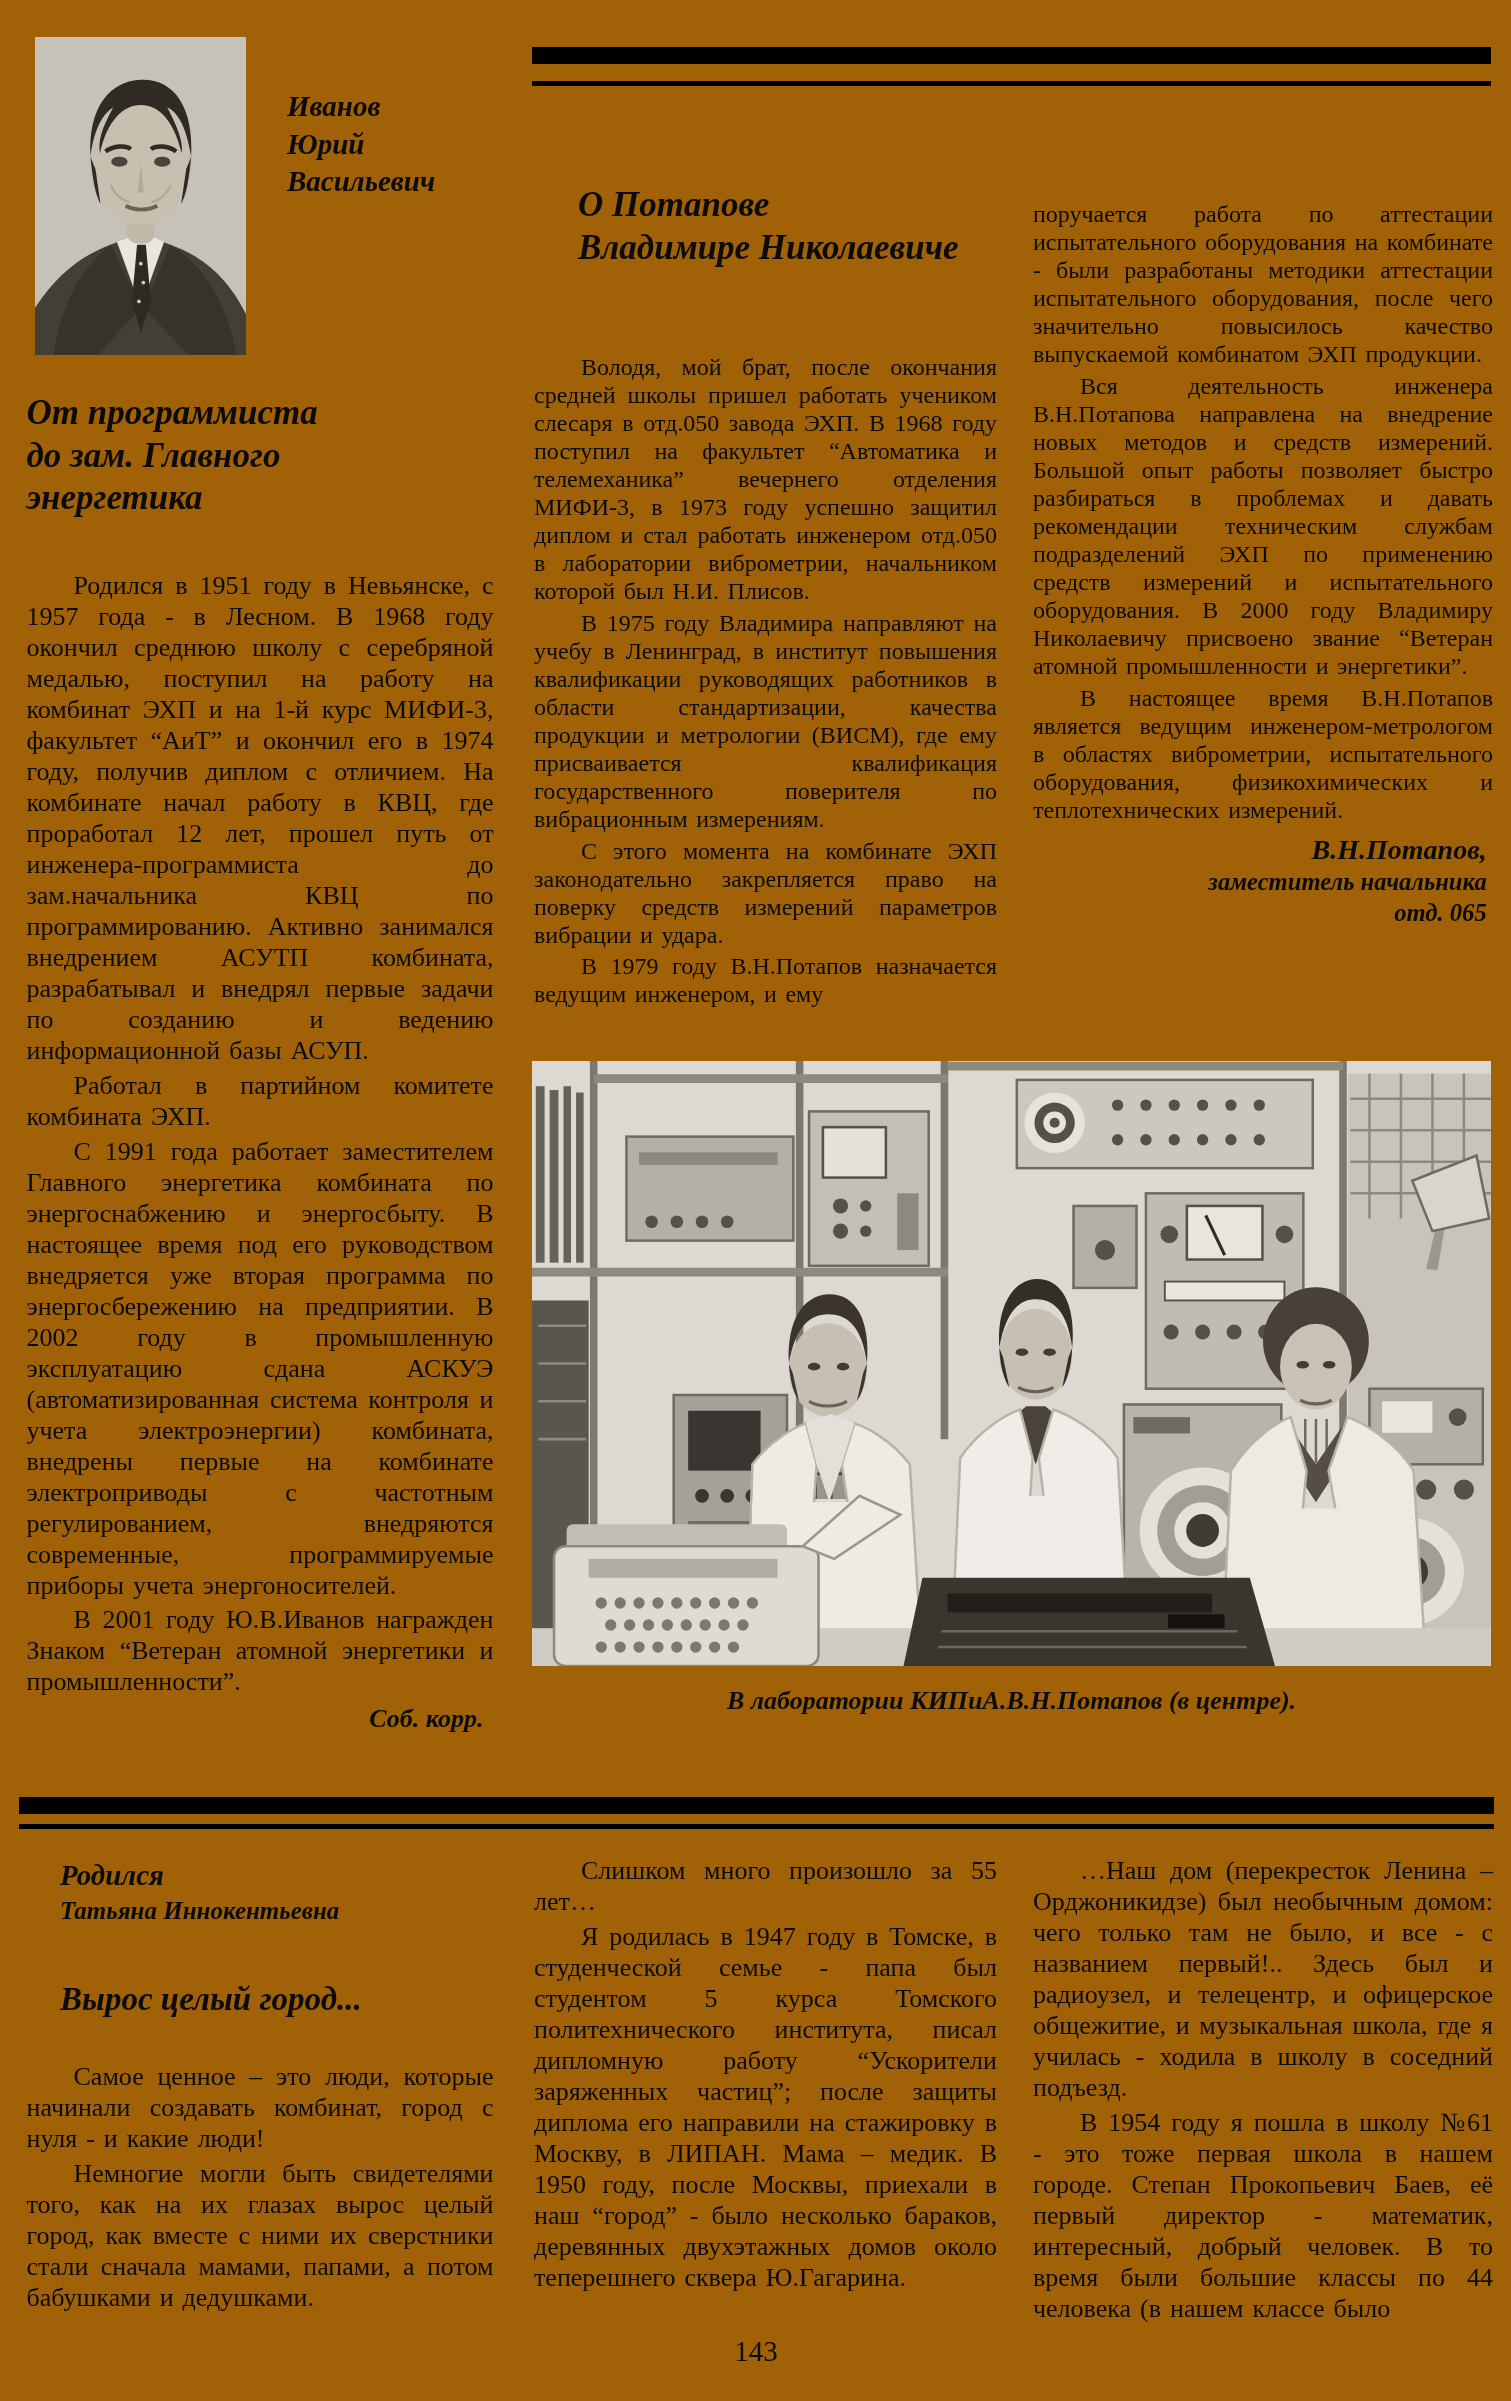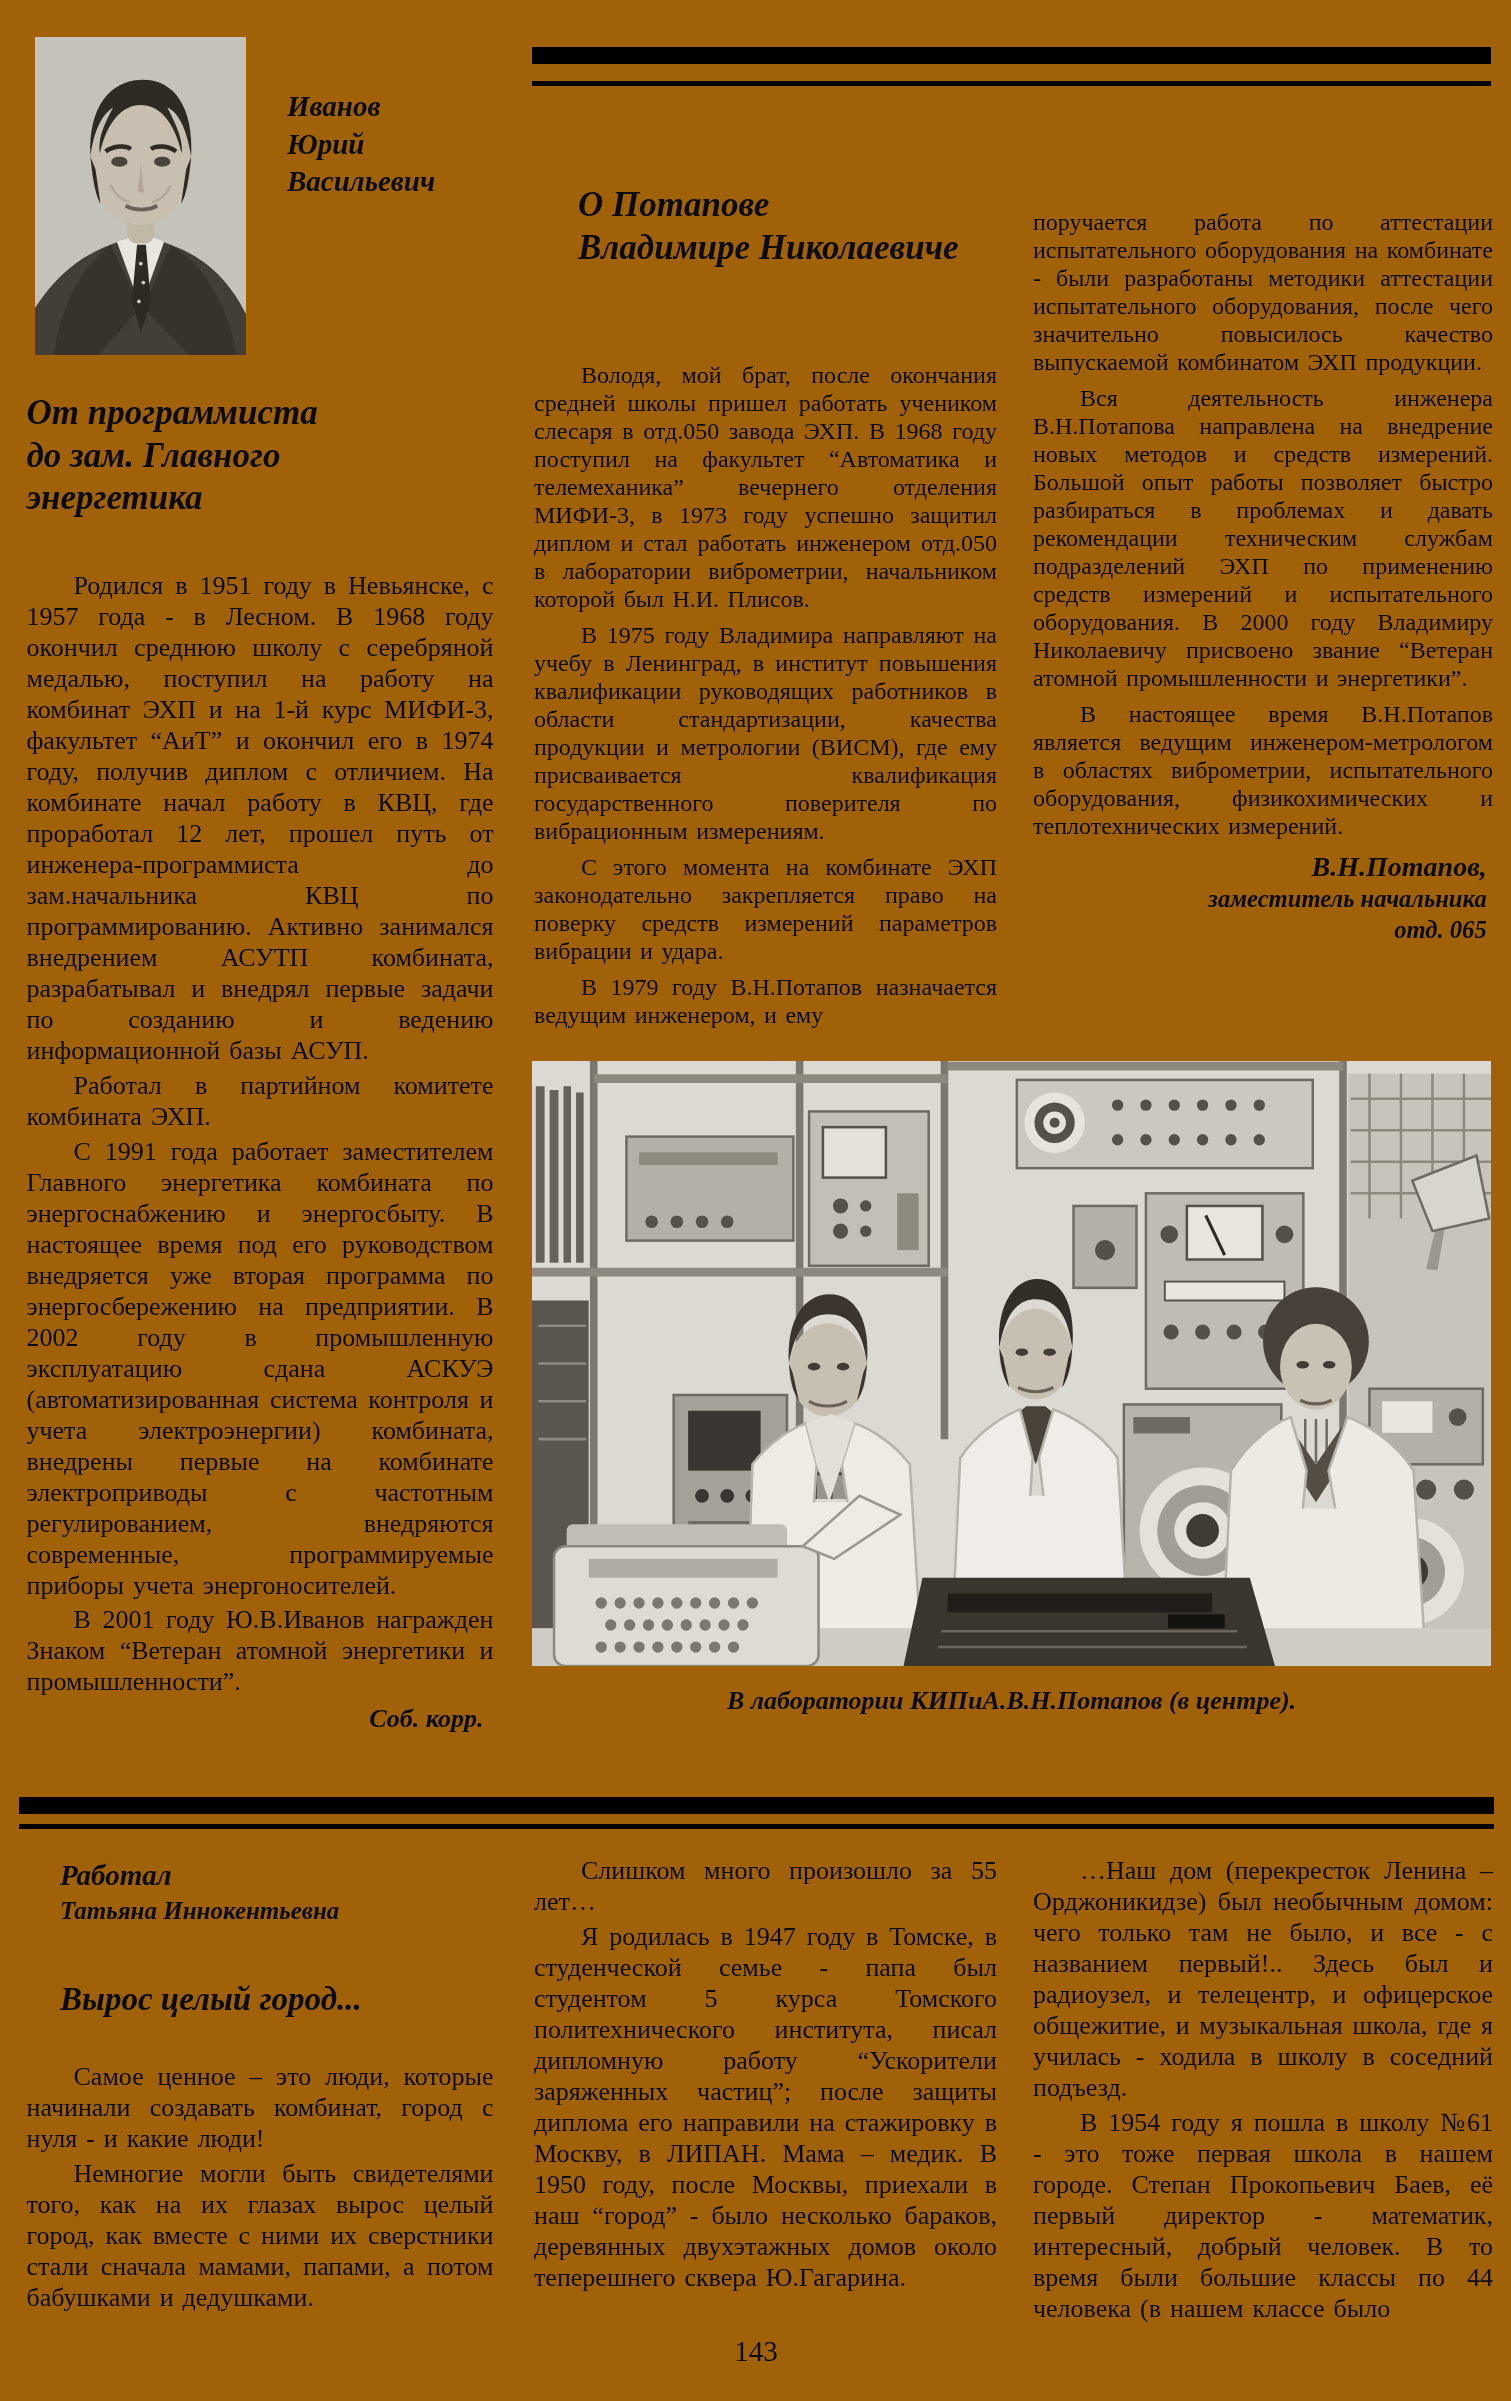--- a/index.html
+++ b/index.html
@@ -10,21 +10,21 @@
   .abs{position:absolute;}
   
   .rule{position:absolute;background:#000;}
   
   .author-name-line{font-weight:bold;font-style:italic;font-size:29px;line-height:1.3;}
   .author-name-line.small{font-size:25px;}
   .article-title-line{font-weight:bold;font-style:italic;font-size:35px;line-height:1.22;}
   
   .body-text p{margin:0 0 3.8px 0;font-size:26px;line-height:31px;text-align:justify;
                text-indent:47px;word-spacing:2.5px;}
-  .body-text.tight p{font-size:24px;line-height:28px;margin-top:8px;}
+  .body-text.tight p{font-size:24px;line-height:28px;}
   .no-indent{text-indent:0 !important;}
   .sig{margin-top:6.3px;text-align:right;font-style:italic;font-weight:bold;
        font-size:26px;padding-right:10px;}
   .sig-line{text-align:right;font-style:italic;font-weight:bold;font-size:24.6px;
             line-height:1.25;padding-right:6.3px;}
   .sig-line.first{font-size:28px;}
   .caption-line{text-align:center;font-style:italic;font-weight:bold;font-size:26px;line-height:1.35;}
   .page-number{text-align:center;font-size:29px;}
   .photo-frame{position:absolute;overflow:hidden;background:#d8d5cf;}
   .photo-frame svg{display:block;width:100%;height:100%;}
@@ -340,21 +340,21 @@
   </div>
 
   <div class="abs" style="left:532px;top:1683px;width:959px;">
     <div class="caption-line">В лаборатории КИПиА.В.Н.Потапов (в центре).</div>
   </div>
 
   <div class="rule" style="left:19px;top:1797px;width:1475px;height:17px;"></div>
   <div class="rule" style="left:19px;top:1824px;width:1475px;height:5px;"></div>
 
   <div class="abs" style="left:60px;top:1857px;width:435px;">
-    <div class="author-name-line">Работал</div>
+    <div class="author-name-line">Родился</div>
     <div class="author-name-line small">Татьяна Иннокентьевна</div>
   </div>
 
   <div class="abs article-title-line" style="left:60px;top:1979px;width:435px;font-size:33px;">Вырос целый город...</div>
 
   <div class="abs body-text" style="left:26.5px;top:2061px;width:467px;">
     <p>Самое ценное – это люди, которые начинали создавать комбинат, город с нуля - и какие люди!</p>
     <p>Немногие могли быть свидетелями того, как на их глазах вырос целый город, как вместе с ними их сверстники стали сначала мамами, папами, а потом бабушками и дедушками.</p>
   </div>
 

